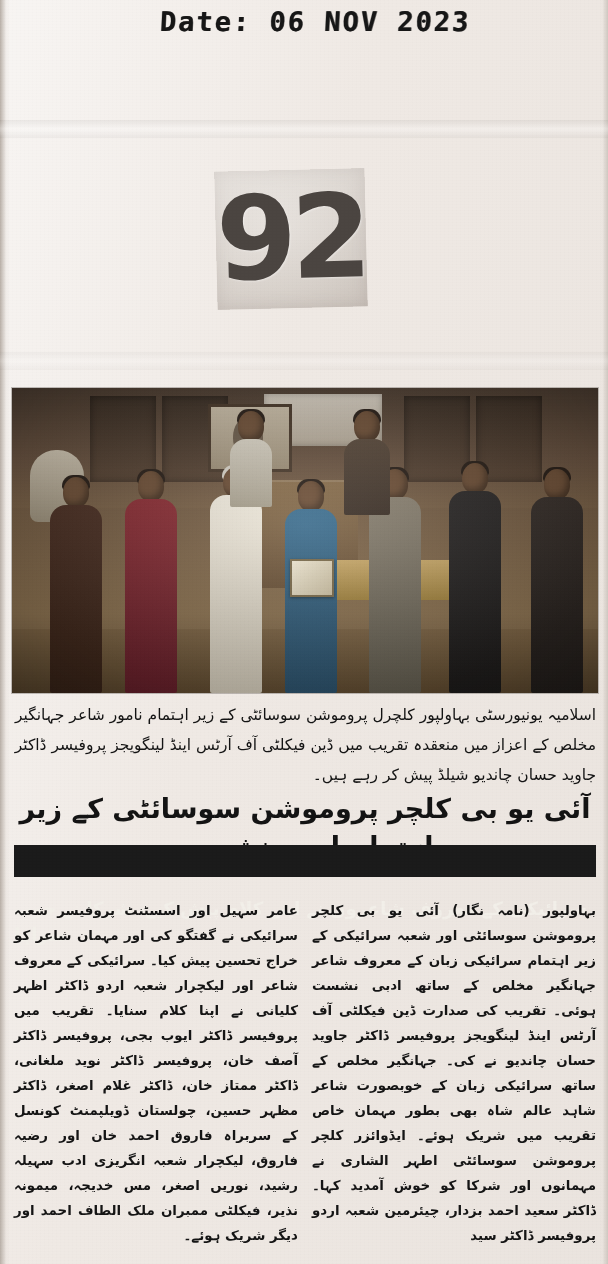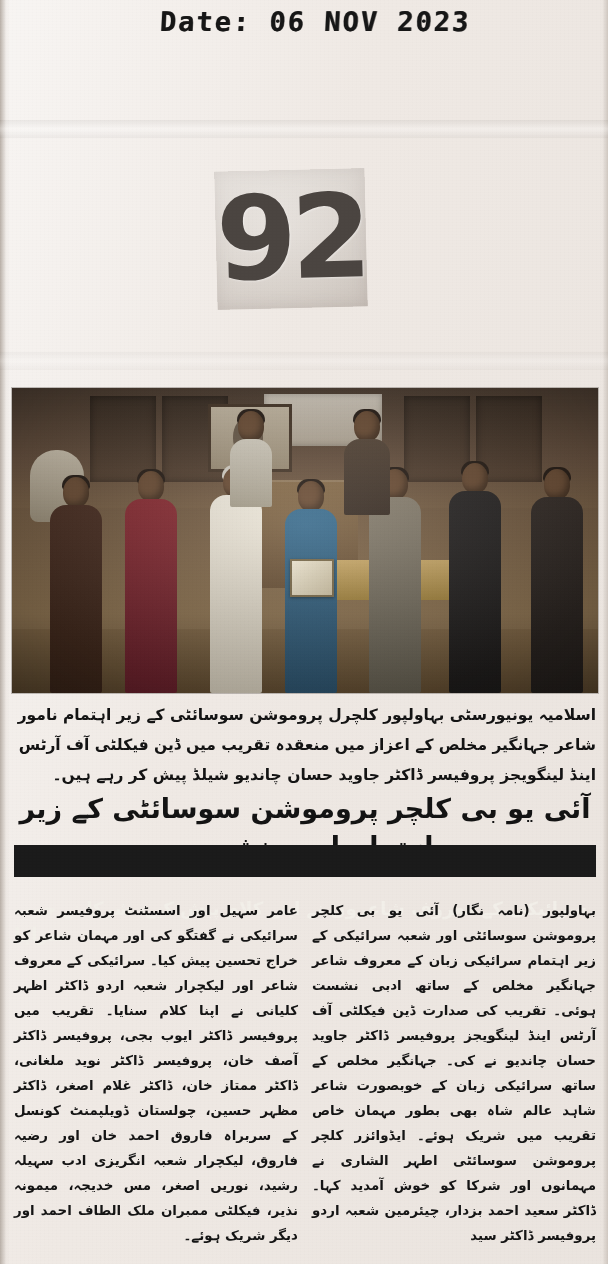--- a/index.html
+++ b/index.html
@@ -228,21 +228,21 @@
     color: #141414;
   }
   .caption {
     position: absolute;
     left: 14px;
     top: 700px;
     width: 582px;
     font-size: 15.5px;
     line-height: 30px;
     text-align: right;
-    font-weight: bold;
+    font-weight: normal;
   }
   .headline {
     position: absolute;
     left: 14px;
     top: 790px;
     width: 582px;
     font-size: 27px;
     line-height: 38px;
     text-align: center;
     font-weight: bold;

